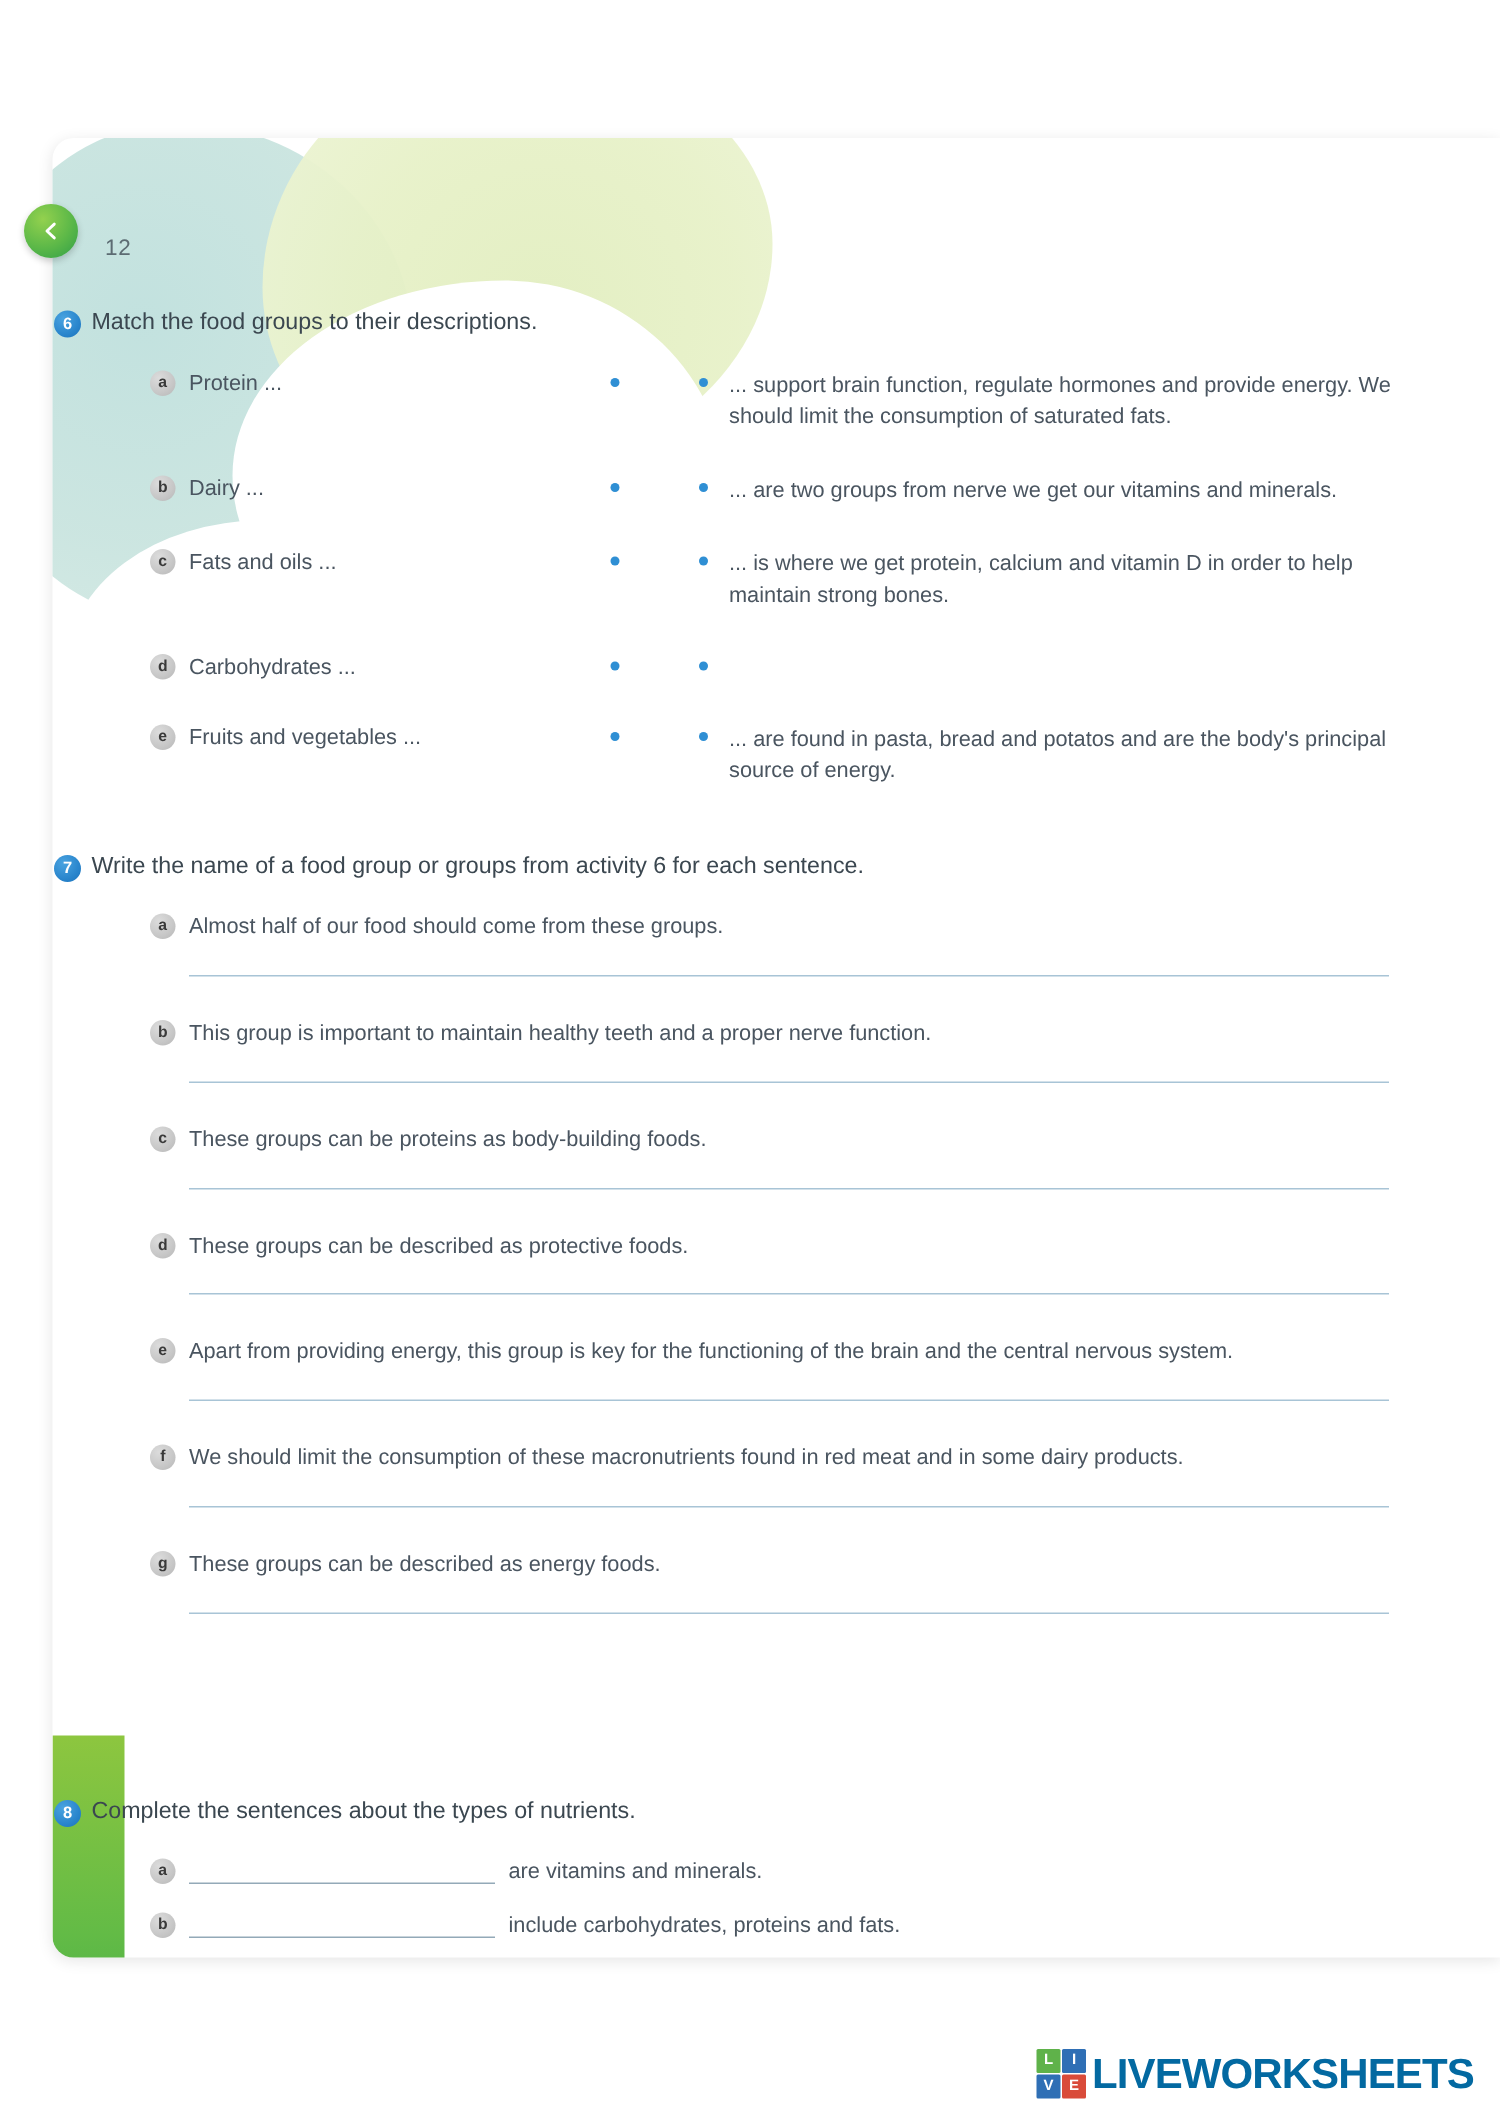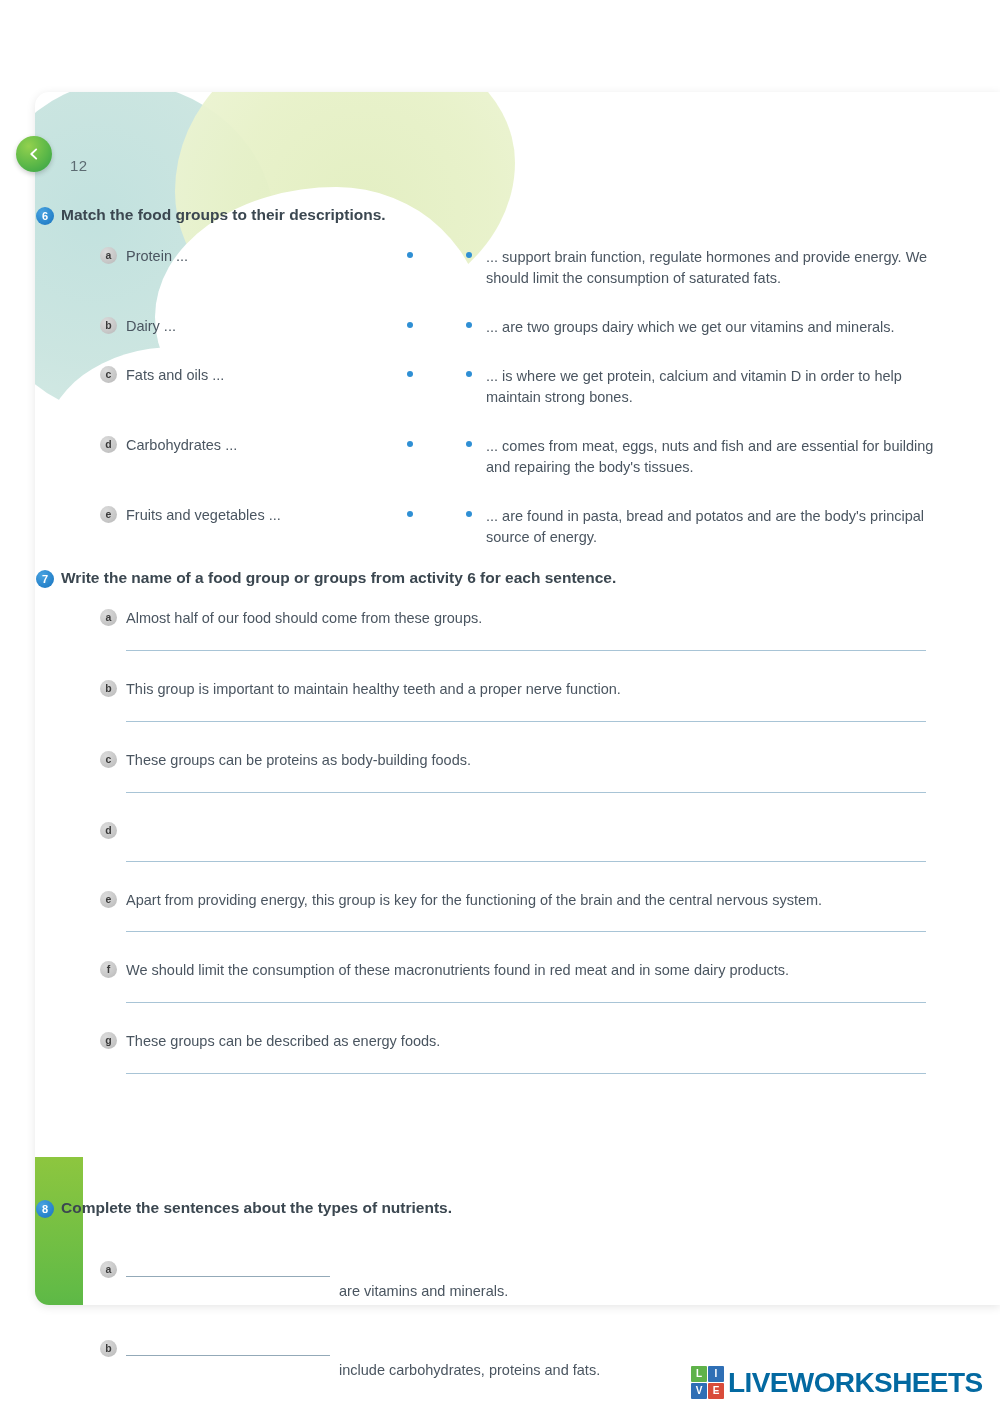--- a/index.html
+++ b/index.html
@@ -137,21 +137,21 @@
     background: radial-gradient(circle at 35% 30%, #49a3e0 0%, #2a86cd 60%, #1b72bb 100%);
     color: #ffffff;
     font-size: 11px;
     font-weight: bold;
     line-height: 18px;
     text-align: center;
     margin-top: 2px;
   }
   .ex-title {
     font-size: 15.5px;
-    font-weight: bold;
+    font-weight: normal;
     color: #3b4750;
     line-height: 1.25;
   }
 
   
   .letter-badge {
     flex: 0 0 auto;
     width: 17px;
     height: 17px;
     border-radius: 50%;
@@ -266,21 +266,20 @@
   .q8-blank {
     display: inline-block;
     width: 204px;
     border-bottom: 1px solid #93a9b8;
     height: 15px;
     cursor: text;
   }
   .q8-text {
     font-size: 14.5px;
     color: #4a5560;
-    margin-top: 44px;
   }
 
   
   #lw-logo {
     position: absolute;
     left: 691px;
     top: 1366px;
     display: flex;
     align-items: center;
     gap: 4px;
@@ -358,21 +357,21 @@
       <div class="match-left">
         <div class="letter-badge">b</div>
         <div class="match-left-label">Dairy ...</div>
       </div>
       <div class="dot-col-left">
         <span class="match-dot"></span>
       </div>
       <div class="dot-col-right">
         <span class="match-dot"></span>
       </div>
-      <div class="match-right">... are two groups dairy which we get our vitamins and minerals.</div>
+      <div class="match-right">... are two groups from nerve we get our vitamins and minerals.</div>
     </div>
 
     <div class="match-row">
       <div class="match-left">
         <div class="letter-badge">c</div>
         <div class="match-left-label">Fats and oils ...</div>
       </div>
       <div class="dot-col-left">
         <span class="match-dot"></span>
       </div>
@@ -386,21 +385,20 @@
       <div class="match-left">
         <div class="letter-badge">d</div>
         <div class="match-left-label">Carbohydrates ...</div>
       </div>
       <div class="dot-col-left">
         <span class="match-dot"></span>
       </div>
       <div class="dot-col-right">
         <span class="match-dot"></span>
       </div>
-      <div class="match-right">... comes from meat, eggs, nuts and fish and are essential for building and repairing the body's tissues.</div>
     </div>
 
     <div class="match-row">
       <div class="match-left">
         <div class="letter-badge">e</div>
         <div class="match-left-label">Fruits and vegetables ...</div>
       </div>
       <div class="dot-col-left">
         <span class="match-dot"></span>
       </div>
@@ -444,20 +442,21 @@
         <div class="letter-badge">c</div>
         <div class="q7-text">These groups can be proteins as body-building foods.</div>
       </div>
       <div class="answer-line"></div>
       <div class="q7-gap"></div>
     </div>
 
     <div class="q7-item">
       <div class="q7-text-row">
         <div class="letter-badge">d</div>
+        <div class="q7-text">These groups can be described as protective foods.</div>
       </div>
       <div class="answer-line"></div>
       <div class="q7-gap"></div>
     </div>
 
     <div class="q7-item">
       <div class="q7-text-row">
         <div class="letter-badge">e</div>
         <div class="q7-text">Apart from providing energy, this group is key for the functioning of the brain and the central nervous system.</div>
       </div>

